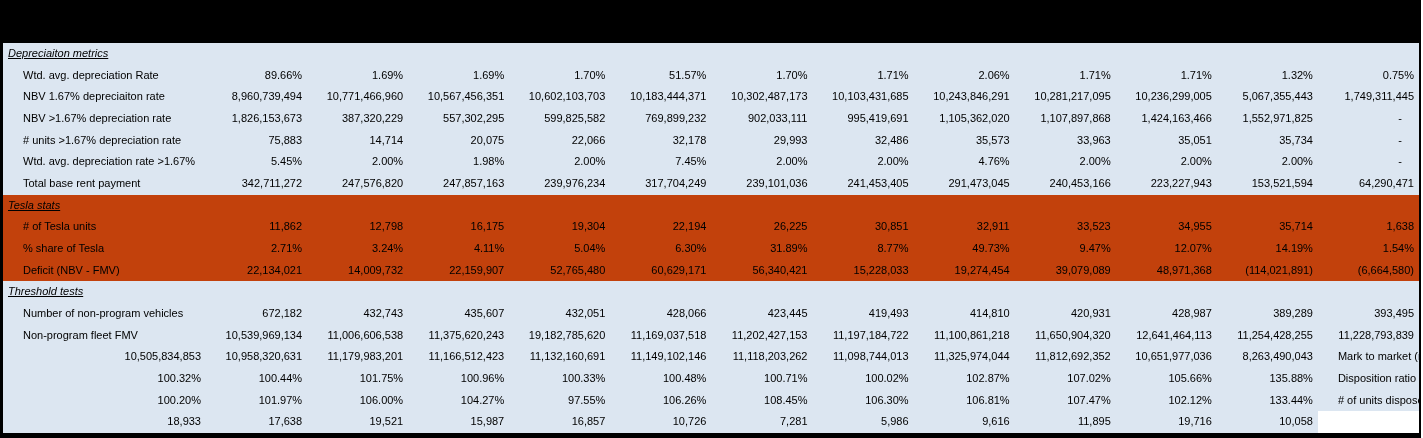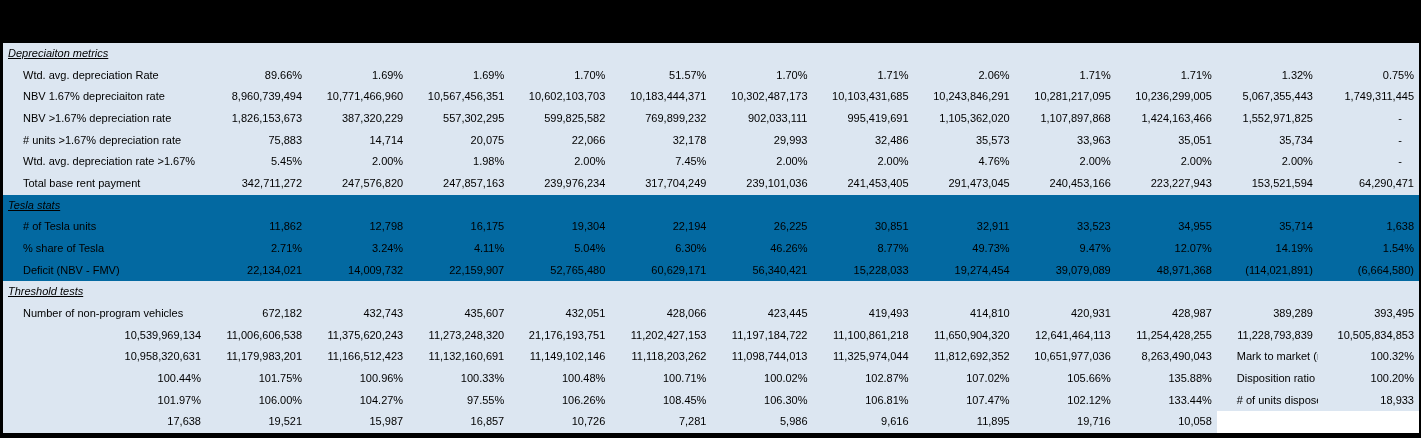--- a/index.html
+++ b/index.html
@@ -19,21 +19,21 @@
   }
   .cell {
     font-size:11px; line-height:21.6666px; white-space:nowrap; overflow:hidden;
     color:#000000; box-sizing:border-box;
   }
   .cell.label { padding-left:20px; text-align:left; }
   .cell.title { padding-left:5px; text-align:left; font-style:italic; text-decoration:underline; }
   .cell.value { padding-right:5px; text-align:right; }
   .cell.dash  { padding-right:17px; }
   .bg-blue  { background:#dce6f1; }
-  .bg-white { background:#0369a1; }
+  .bg-white { background:#c2410c; }
 </style>
 </head>
 <body>
 
 <div class="header-band"></div>
 <div class="header-step"></div>
 <div class="border-left"></div>
 <div class="border-right"></div>
 <div class="border-bottom"></div>
 
@@ -154,21 +154,21 @@
     <div class="cell value bg-white">33,523</div>
     <div class="cell value bg-white">34,955</div>
     <div class="cell value bg-white">35,714</div>
     <div class="cell value bg-white">1,638</div>
     <div class="cell label bg-white">% share of Tesla</div>
     <div class="cell value bg-white">2.71%</div>
     <div class="cell value bg-white">3.24%</div>
     <div class="cell value bg-white">4.11%</div>
     <div class="cell value bg-white">5.04%</div>
     <div class="cell value bg-white">6.30%</div>
-    <div class="cell value bg-white">46.26%</div>
+    <div class="cell value bg-white">31.89%</div>
     <div class="cell value bg-white">8.77%</div>
     <div class="cell value bg-white">49.73%</div>
     <div class="cell value bg-white">9.47%</div>
     <div class="cell value bg-white">12.07%</div>
     <div class="cell value bg-white">14.19%</div>
     <div class="cell value bg-white">1.54%</div>
     <div class="cell label bg-white">Deficit (NBV - FMV)</div>
     <div class="cell value bg-white">22,134,021</div>
     <div class="cell value bg-white">14,009,732</div>
     <div class="cell value bg-white">22,159,907</div>
@@ -200,25 +200,26 @@
     <div class="cell value bg-blue">435,607</div>
     <div class="cell value bg-blue">432,051</div>
     <div class="cell value bg-blue">428,066</div>
     <div class="cell value bg-blue">423,445</div>
     <div class="cell value bg-blue">419,493</div>
     <div class="cell value bg-blue">414,810</div>
     <div class="cell value bg-blue">420,931</div>
     <div class="cell value bg-blue">428,987</div>
     <div class="cell value bg-blue">389,289</div>
     <div class="cell value bg-blue">393,495</div>
+    <div class="cell label bg-blue">Non-program fleet FMV</div>
     <div class="cell value bg-blue">10,539,969,134</div>
     <div class="cell value bg-blue">11,006,606,538</div>
     <div class="cell value bg-blue">11,375,620,243</div>
-    <div class="cell value bg-blue">11,273,248,320</div>
-    <div class="cell value bg-blue">21,176,193,751</div>
+    <div class="cell value bg-blue">19,182,785,620</div>
+    <div class="cell value bg-blue">11,169,037,518</div>
     <div class="cell value bg-blue">11,202,427,153</div>
     <div class="cell value bg-blue">11,197,184,722</div>
     <div class="cell value bg-blue">11,100,861,218</div>
     <div class="cell value bg-blue">11,650,904,320</div>
     <div class="cell value bg-blue">12,641,464,113</div>
     <div class="cell value bg-blue">11,254,428,255</div>
     <div class="cell value bg-blue">11,228,793,839</div>
     <div class="cell value bg-blue">10,505,834,853</div>
     <div class="cell value bg-blue">10,958,320,631</div>
     <div class="cell value bg-blue">11,179,983,201</div>

